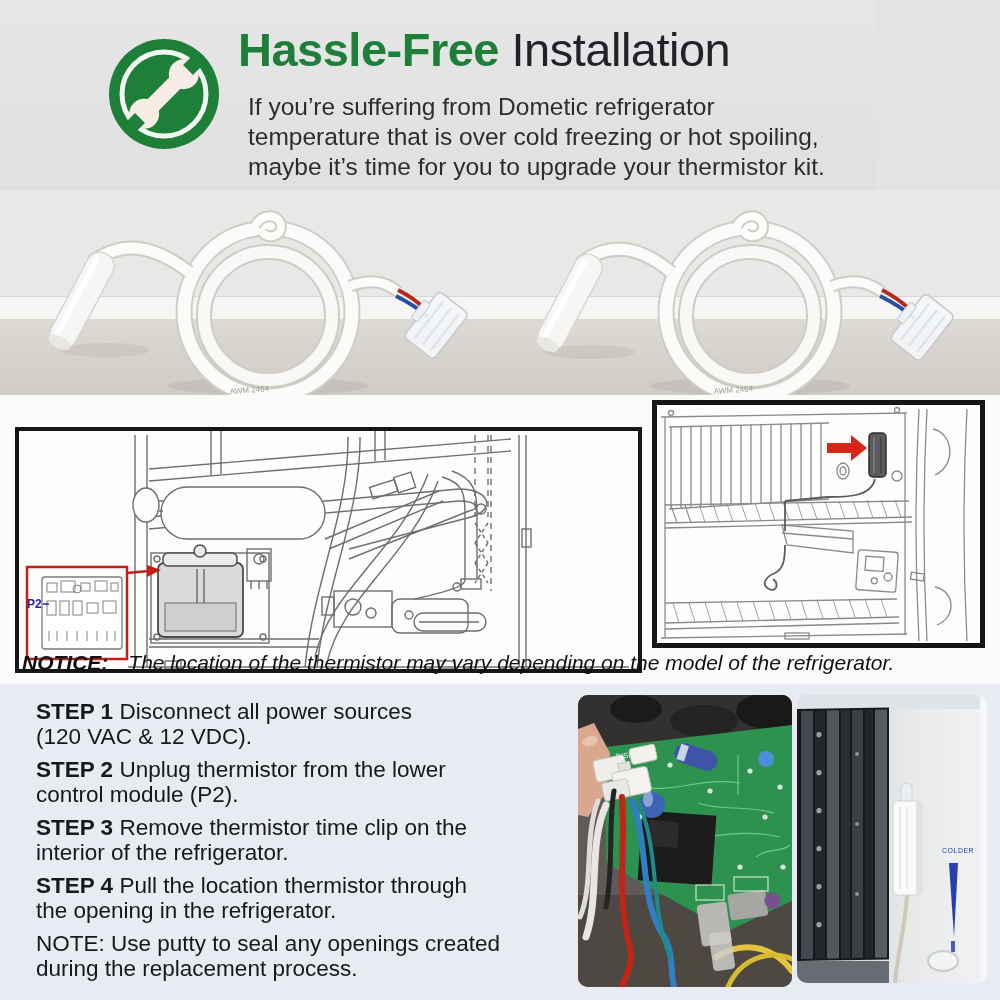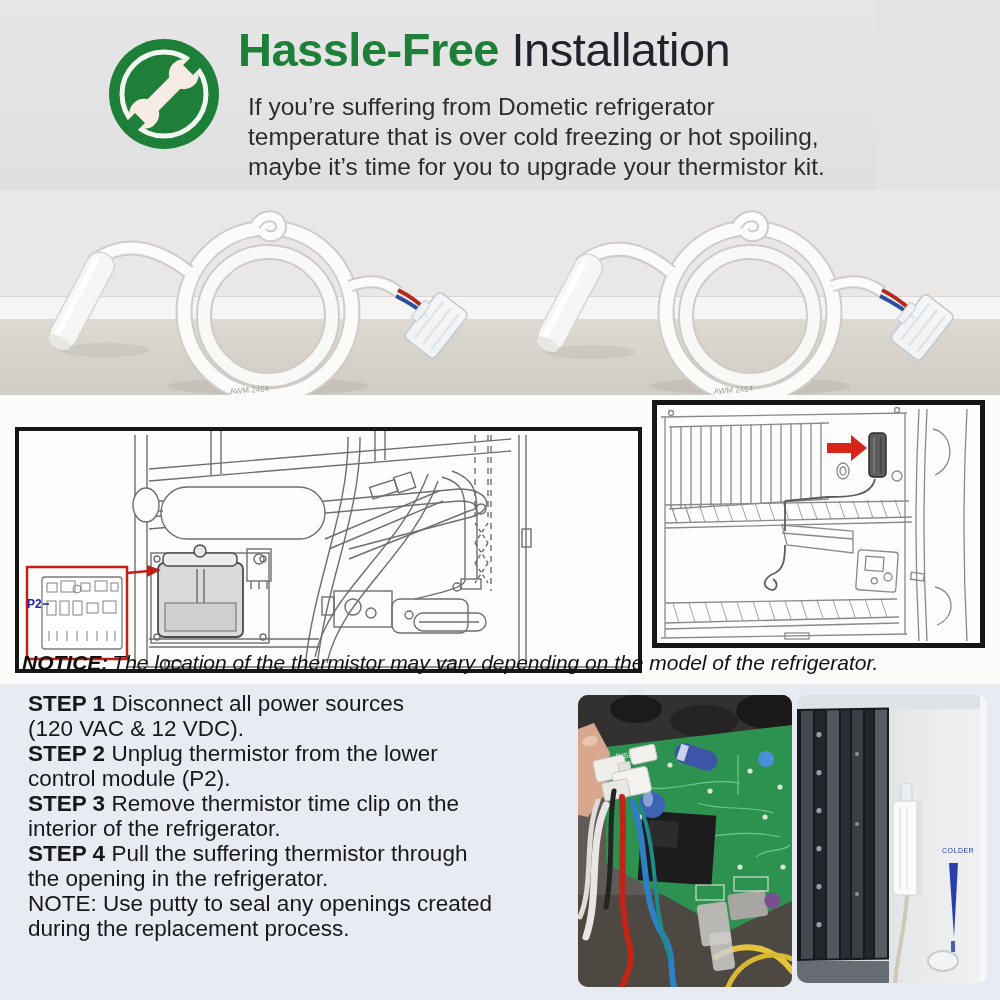--- a/index.html
+++ b/index.html
@@ -17,25 +17,25 @@
   .wall{position:absolute;left:0;top:0;width:100%;height:106px;background:#eae8e7;}
   .baseboard{position:absolute;left:0;top:106px;width:100%;height:22px;background:#f6f5f3;border-top:1px solid #d9d7d4;border-bottom:1px solid #d3d0cc;}
   .table{position:absolute;left:0;top:129px;width:100%;height:81px;background:linear-gradient(#ddd9d3,#cfcbc4);}
   .cable-svg{position:absolute;left:0;top:0;}
   
   .midwhite{position:absolute;left:0;top:395px;width:1000px;height:289px;background:#fbfbfa;}
   .panel{position:absolute;top:5px;background:#fdfdfc;border:4px solid #161616;}
   .panel.left{left:15px;width:619px;height:238px;margin-top:27px;}
   .panel.right{left:652px;width:323px;height:238px;border-width:5px;}
   .notice{position:absolute;left:22px;top:256px;font-style:italic;font-size:21px;color:#101010;white-space:nowrap;}
-  .notice b{font-weight:bold;margin-right:4px;}
+  .notice b{font-weight:bold;margin-right:20px;}
   
   .bottom{position:absolute;left:0;top:684px;width:1000px;height:316px;background:#e9ebf2;}
   .steps{position:absolute;left:28px;top:7px;width:552px;color:#17181a;font-size:22.5px;line-height:25px;}
-  .steps p{margin:0;white-space:pre-line;}
+  .steps p{margin:8px;white-space:pre-line;}
   .step-label{font-weight:bold;}
   .note-label{font-weight:400;}
   .photo{position:absolute;border-radius:10px;overflow:hidden;}
   .photo.one{left:578px;top:11px;width:214px;height:292px;}
   .photo.two{left:797px;top:11px;width:190px;height:288px;}
   svg{display:block;}
 </style>
 </head>
 <body>
 
@@ -351,21 +351,21 @@
   </div>
 
   <div class="bottom">
     <div class="steps">
       <p><b class="step-label">STEP 1</b> <span>Disconnect all power sources
 (120 VAC &amp; 12 VDC).</span></p>
       <p><b class="step-label">STEP 2</b> <span>Unplug thermistor from the lower
 control module (P2).</span></p>
       <p><b class="step-label">STEP 3</b> <span>Remove thermistor time clip on the
 interior of the refrigerator.</span></p>
-      <p><b class="step-label">STEP 4</b> <span>Pull the suffering thermistor through
+      <p><b class="step-label">STEP 4</b> <span>Pull the location thermistor through
 the opening in the refrigerator.</span></p>
       <p><b class="step-label note-label">NOTE:</b> <span>Use putty to seal any openings created
 during the replacement process.</span></p>
     </div>
 
     <div class="photo one">
       <svg width="214" height="292" viewBox="0 0 214 292">
         <rect width="214" height="292" fill="#5f5a55"></rect>
         <rect x="0" y="200" width="214" height="92" fill="#4d4841"></rect>
 

